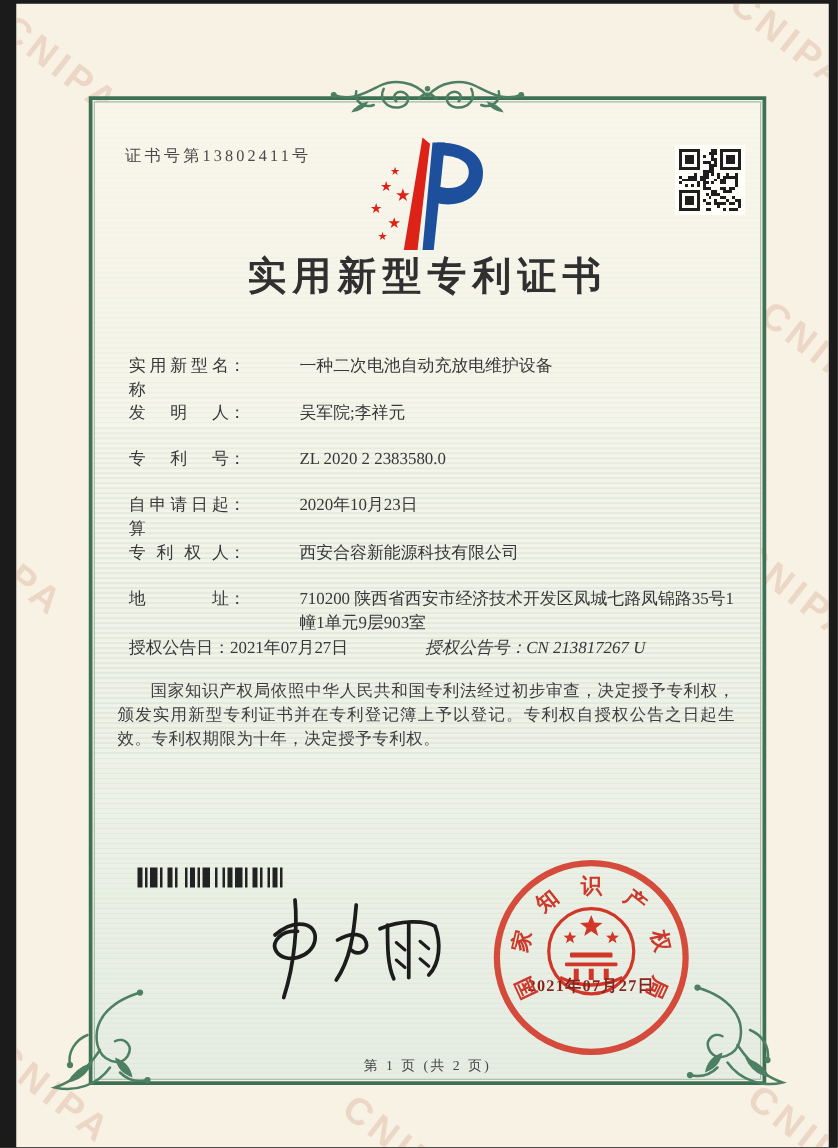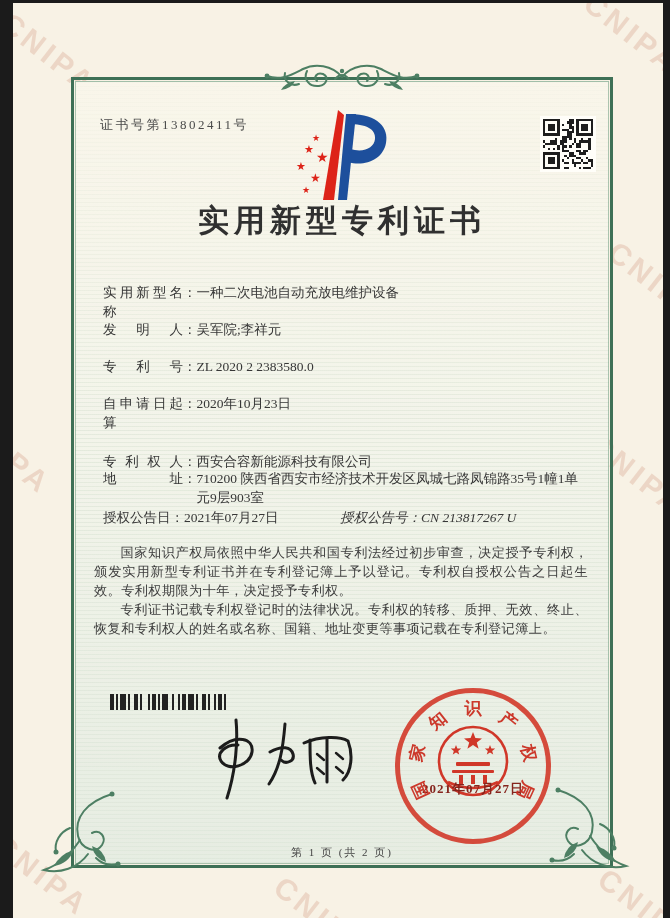--- a/index.html
+++ b/index.html
@@ -27,21 +27,21 @@
   .qr svg{position:absolute;left:3px;top:3px;width:50px;height:50px;}
   .logo{position:absolute;left:286px;top:106px;width:104px;height:98px;}
   .logo .star{position:absolute;color:#dd2318;line-height:1;font-family:"DejaVu Sans",sans-serif;}
   .title{position:absolute;left:71px;top:200px;width:542px;text-align:center;
          font-size:31px;font-weight:700;letter-spacing:5px;color:#303030;}
   
   .f-row{position:absolute;left:103px;width:488px;display:flex;align-items:flex-start;
          font-size:13.5px;line-height:19px;color:#373737;}
   .f-label{display:inline-block;width:80px;text-align:justify;text-align-last:justify;flex:none;}
   .f-colon{flex:none;}
-  .f-value{display:inline-block;max-width:392px;}
+  .f-value{display:inline-block;max-width:392px;margin-left:43px;}
   .grant-row{position:absolute;left:103px;top:509px;width:500px;font-size:13.5px;color:#373737;}
   .grant-row .g2{position:absolute;left:237px;top:0;font-style:italic;}
   
   .body-text{position:absolute;left:94px;top:543px;width:494px;font-size:13.2px;line-height:19px;
              color:#3d3d3d;text-align:justify;letter-spacing:0.4px;}
   .body-text p{margin:0;text-indent:2em;}
   
   .barcode{position:absolute;left:110px;top:694px;width:170px;height:16px;display:flex;align-items:stretch;}
   .barcode i{display:block;height:100%;}
   
@@ -288,42 +288,41 @@
   <div class="f-row" style="top:357px">
     <span class="f-label">专利号</span>
       <span class="f-colon">：</span>
       <span class="f-value">ZL 2020 2 2383580.0</span>
   </div>
   <div class="f-row" style="top:394px">
     <span class="f-label">自申请日起算</span>
       <span class="f-colon">：</span>
       <span class="f-value">2020年10月23日</span>
   </div>
-  <div class="f-row" style="top:452px">
+  <div class="f-row" style="top:432px">
     <span class="f-label">专利权人</span>
       <span class="f-colon">：</span>
       <span class="f-value">西安合容新能源科技有限公司</span>
   </div>
   <div class="f-row" style="top:469px">
     <span class="f-label">地址</span>
       <span class="f-colon">：</span>
       <span class="f-value">710200 陕西省西安市经济技术开发区凤城七路凤锦路35号1幢1单元9层903室</span>
   </div>
   <div class="grant-row">
     <span class="g1">
       <span>授权公告日</span><span>：</span><span>2021年07月27日</span>
     </span>
     <span class="g2">
       <span>授权公告号</span><span>：</span><span>CN 213817267 U</span>
     </span>
   </div>
 
   <div class="body-text">
     <p>国家知识产权局依照中华人民共和国专利法经过初步审查，决定授予专利权，颁发实用新型专利证书并在专利登记簿上予以登记。专利权自授权公告之日起生效。专利权期限为十年，决定授予专利权。</p>
-    <p>专利证书记载专利权登记时的法律状况。专利权的转移、质押、无效、终止、恢复和专利权人的姓名或名称、国籍、地址变更等事项记载在专利登记簿上。</p>
   </div>
 
   <div class="barcode" id="barcode">
       <i style="width: 4px; background: rgb(34, 34, 34);"></i>
       <i style="width: 2px; background: transparent;"></i>
       <i style="width: 2px; background: rgb(34, 34, 34);"></i>
       <i style="width: 2px; background: transparent;"></i>
       <i style="width: 6px; background: rgb(34, 34, 34);"></i>
       <i style="width: 2px; background: transparent;"></i>
       <i style="width: 2px; background: rgb(34, 34, 34);"></i>

